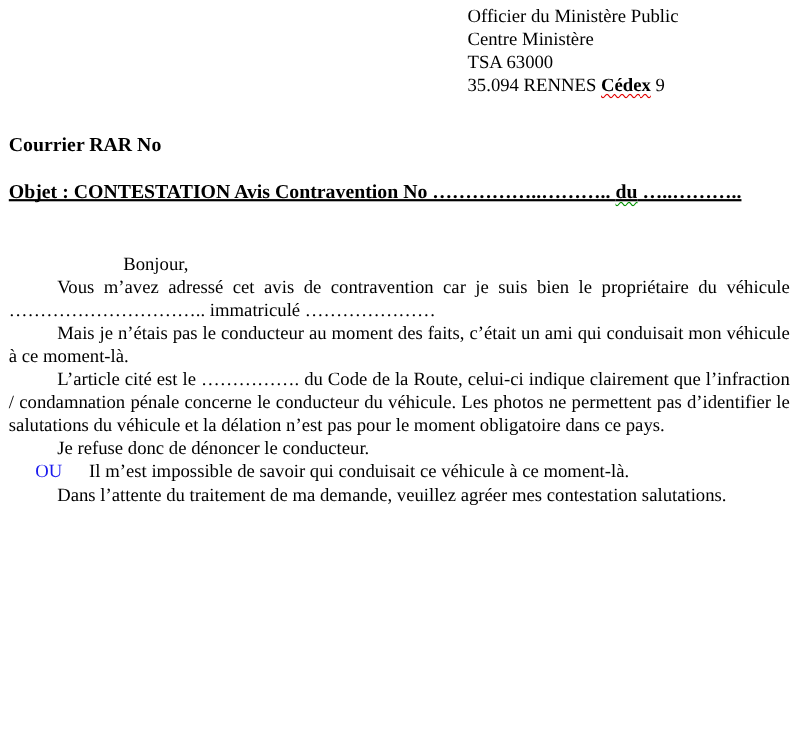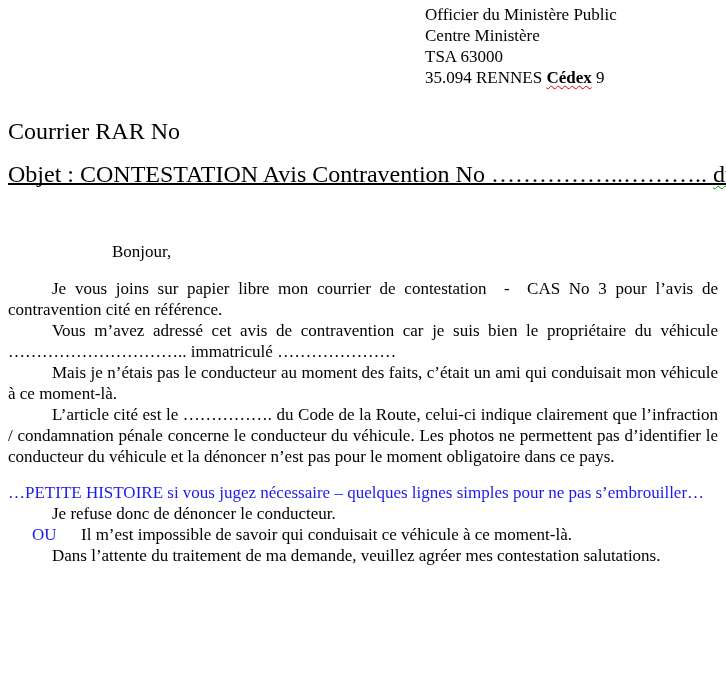--- a/index.html
+++ b/index.html
@@ -11,35 +11,35 @@
     font-size: 17px;
     line-height: 21px;
     color: #000000;
   }
   .page { padding: 4px 8px 0 8px; width: 710px; }
 
   .letterhead { margin-left: 417px; }
   .letterhead div { white-space: nowrap; }
 
   .heading {
-    font-weight: normal;
-    font-size: 24px;
+    font-weight: bold;
+    font-size: 18px;
     line-height: 21px;
     white-space: nowrap;
   }
   .courrier { margin-top: 33px; }
   .objet {
     margin-top: 22px;
     text-decoration: underline;
     text-decoration-thickness: 1.5px;
     text-decoration-skip-ink: none;
   }
 
   p { margin: 0; }
-  .greeting { margin-top: 56px; text-indent: 104px; }
+  .greeting { margin-top: 44px; text-indent: 104px; }
   .para { text-align: justify; text-indent: 44px; }
   .p-first { margin-top: 16px; }
 
   .blue { color: var(--accent-blue, #1a1aee); }
   .note { margin-top: 15px; text-indent: 0; text-align: justify; }
   .refuse { }
 
   .ou-line { white-space: nowrap; }
   .ou-label { display: inline-block; width: 49px; margin-left: 24px; }
 
@@ -73,26 +73,24 @@
     <div>TSA 63000</div>
     <div><span>35.094 RENNES </span><span class="wavy-red">Cédex</span><span> 9</span></div>
   </div>
 
   <div class="heading courrier">Courrier RAR No</div>
 
   <div class="heading objet"><span>Objet : CONTESTATION Avis Contravention No ……………..……….. </span><span class="wavy-green">du</span><span> …..………..</span></div>
 
   <p class="greeting">Bonjour,</p>
 
-  <p class="para p-first">Je vous joins sur papier libre mon courrier de contestation&nbsp; - &nbsp;CAS No 3 pour l’avis de contravention cité en référence.</p>
   <p class="para">Vous m’avez adressé cet avis de contravention car je suis bien le propriétaire du véhicule ………………………….. immatriculé …………………</p>
   <p class="para">Mais je n’étais pas le conducteur au moment des faits, c’était un ami qui conduisait mon véhicule à ce moment-là.</p>
-  <p class="para">L’article cité est le ……………. du Code de la Route, celui-ci indique clairement que l’infraction / condamnation pénale concerne le conducteur du véhicule. Les photos ne permettent pas d’identifier le conducteur du véhicule et la dénoncer n’est pas pour le moment obligatoire dans ce pays.</p>
+  <p class="para">L’article cité est le ……………. du Code de la Route, celui-ci indique clairement que l’infraction / condamnation pénale concerne le conducteur du véhicule. Les photos ne permettent pas d’identifier le salutations du véhicule et la délation n’est pas pour le moment obligatoire dans ce pays.</p>
 
-  <p class="para note blue">…PETITE HISTOIRE si vous jugez nécessaire – quelques lignes simples pour ne pas s’embrouiller…</p>
 
   <p class="para refuse">Je refuse donc de dénoncer le conducteur.</p>
 
   <div class="ou-line"><span class="blue ou-label">OU</span><span>Il m’est impossible de savoir qui conduisait ce véhicule à ce moment-là.</span></div>
 
   <p class="para">Dans l’attente du traitement de ma demande, veuillez agréer mes contestation salutations.</p>
 
 </div>
 
 </body></html>

